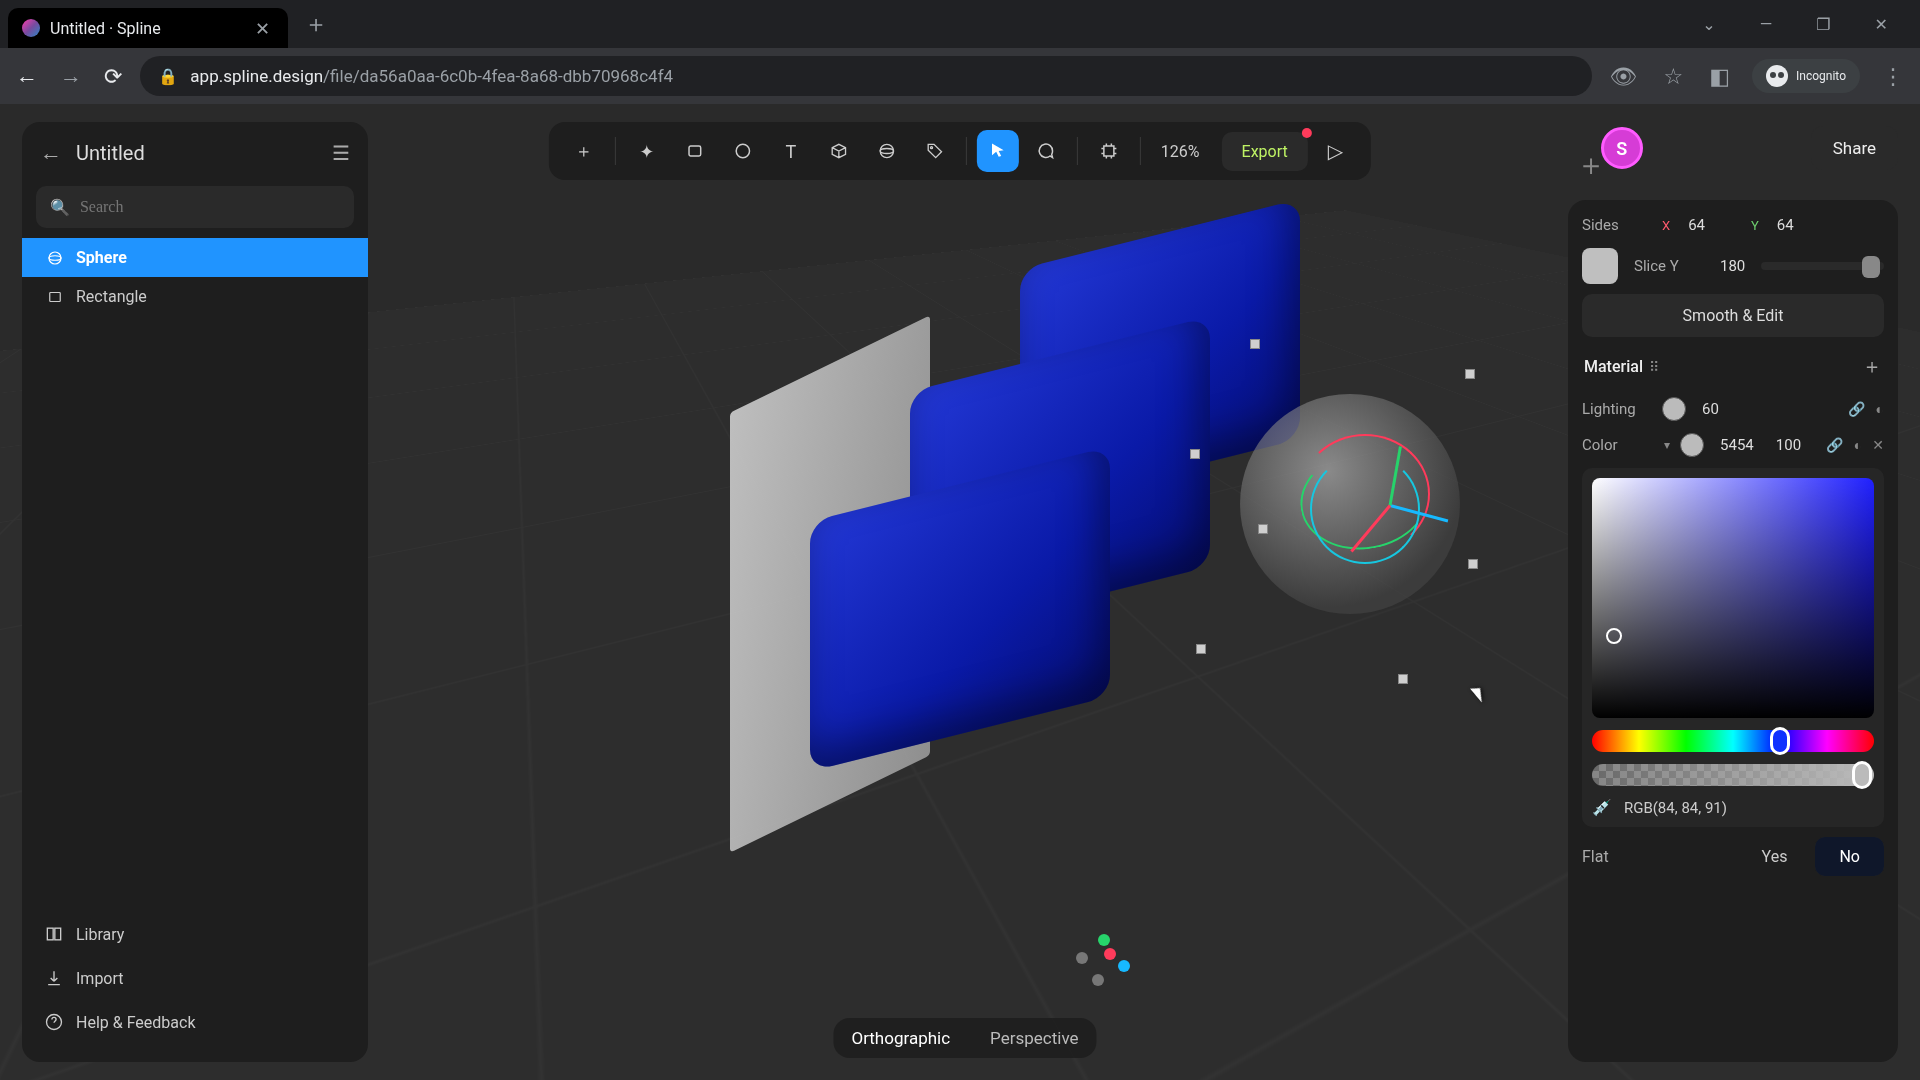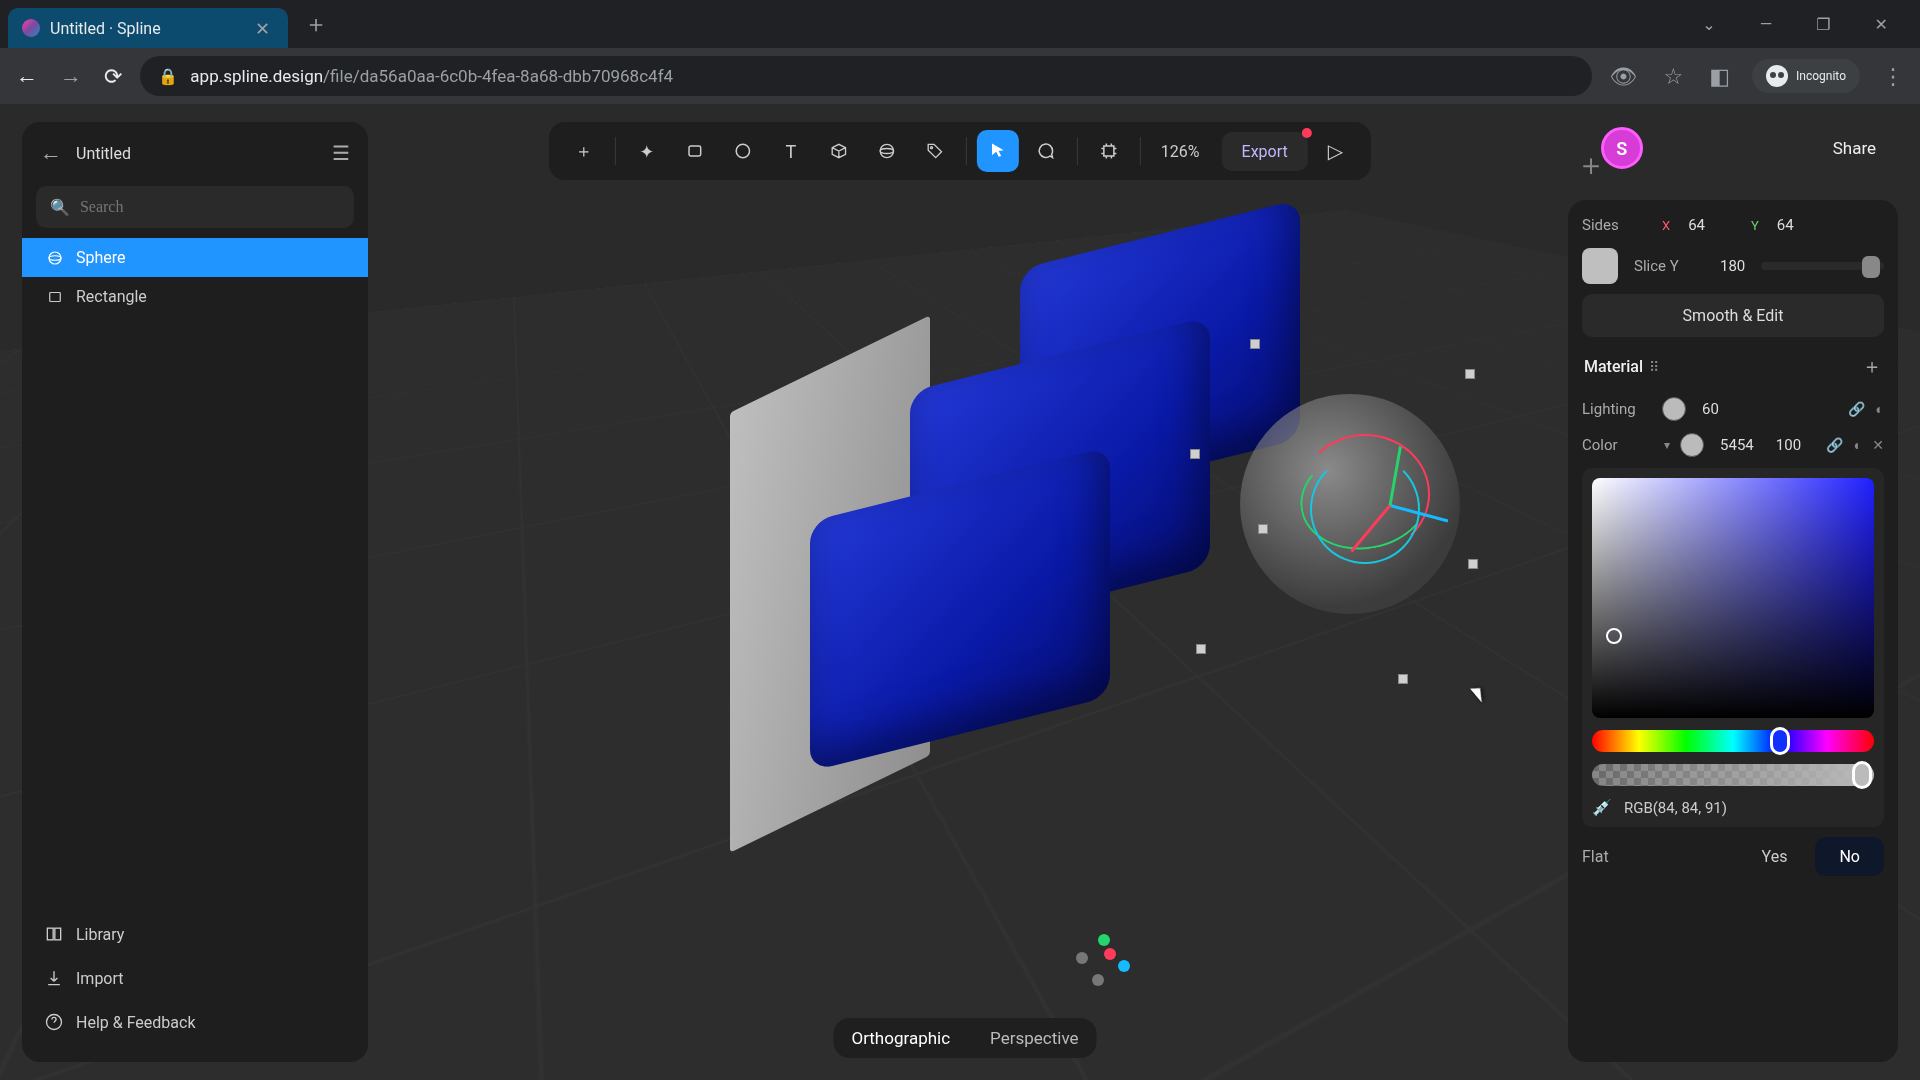--- a/index.html
+++ b/index.html
@@ -1,21 +1,21 @@
 <!DOCTYPE html>
 <html><head>
 <meta charset="utf-8">
 <style>
 * { margin: 0; padding: 0; box-sizing: border-box; font-family: -apple-system, BlinkMacSystemFont, "Segoe UI", Roboto, sans-serif; }
 body { width: 1920px; height: 1080px; background: #202020; overflow: hidden; transform-origin: top left; }
 
 
 .browser-chrome { background: #202124; }
 .tab-strip { display: flex; align-items: center; height: 48px; padding: 0 8px; background: #202124; }
-.tab { display: flex; align-items: center; gap: 10px; background: #0c4a6e; padding: 8px 14px; border-radius: 10px 10px 0 0; min-width: 280px; height: 40px; margin-top: 8px; }
+.tab { display: flex; align-items: center; gap: 10px; background: #000000; padding: 8px 14px; border-radius: 10px 10px 0 0; min-width: 280px; height: 40px; margin-top: 8px; }
 .tab-favicon { width: 18px; height: 18px; border-radius: 50%; background: linear-gradient(135deg, #ff3cac, #784ba0, #2b86c5); }
 .tab-title { color: #e8eaed; font-size: 16px; flex: 1; }
 .tab-close { color: #9aa0a6; font-size: 18px; cursor: pointer; padding: 0 4px; }
 .new-tab { color: #9aa0a6; font-size: 24px; margin-left: 16px; cursor: pointer; }
 .window-controls { margin-left: auto; display: flex; gap: 28px; padding-right: 16px; color: #9aa0a6; }
 .win-btn { font-size: 16px; cursor: pointer; padding: 4px 8px; }
 
 .nav-bar { display: flex; align-items: center; height: 56px; padding: 0 12px; background: #35363a; gap: 14px; }
 .nav-btn { color: #9aa0a6; font-size: 22px; cursor: pointer; padding: 4px; }
 .nav-btn.enabled { color: #e8eaed; }
@@ -41,39 +41,39 @@
   #2f2f2f;
   transform: perspective(800px) rotateX(55deg) rotateZ(-25deg) scale(2.2) translate(-60px, -140px);
   transform-origin: center;
   opacity: 0.5;
 }
 
 
 .left-panel { position: absolute; left: 22px; top: 18px; bottom: 18px; width: 346px; background: #1e1e1e; border-radius: 18px; display: flex; flex-direction: column; padding: 14px 0; }
 .left-header { display: flex; align-items: center; gap: 14px; padding: 4px 18px 14px; }
 .back-arrow { color: #aaa; font-size: 22px; cursor: pointer; }
-.doc-title { color: #ddd; font-size: 16px; flex: 1; }
+.doc-title { color: #ddd; font-size: 20px; flex: 1; }
 .menu-icon { color: #aaa; font-size: 20px; cursor: pointer; }
 .search-box { margin: 6px 14px 10px; background: #2a2a2a; border-radius: 10px; height: 42px; display: flex; align-items: center; padding: 0 14px; gap: 10px; }
 .search-icon { color: #888; font-size: 16px; }
 .search-input { background: transparent; border: none; color: #ccc; font-size: 16px; outline: none; flex: 1; font-family: Liberation Serif, serif; }
 .layer-list { flex: 1; overflow: auto; padding: 0 0; }
 .layer-item { display: flex; align-items: center; gap: 12px; padding: 10px 24px; color: #ccc; font-size: 16px; cursor: pointer; }
-.layer-item.selected { background: #2094ff; color: #fff; }
+.layer-item.selected { background: #2094ff; color: #fff; font-weight: bold; }
 .layer-icon { width: 18px; height: 18px; display: flex; align-items: center; justify-content: center; color: inherit; }
 .left-footer { padding: 6px 18px; display: flex; flex-direction: column; gap: 4px; }
 .footer-item { display: flex; align-items: center; gap: 12px; color: #ccc; font-size: 16px; padding: 10px 4px; cursor: pointer; }
 
 
 .top-toolbar { position: absolute; top: 18px; left: 50%; transform: translateX(-50%); background: #1e1e1e; border-radius: 16px; height: 58px; display: flex; align-items: center; padding: 0 14px; gap: 6px; }
 .tool-btn { width: 42px; height: 42px; display: flex; align-items: center; justify-content: center; color: #ccc; border-radius: 10px; cursor: pointer; font-size: 18px; }
 .tool-btn.active { background: #2094ff; color: #fff; }
 .tool-sep { width: 1px; height: 28px; background: #3a3a3a; margin: 0 4px; }
 .zoom-text { color: #ccc; font-size: 16px; padding: 0 10px; }
-.export-btn { background: #2a2a2a; color: #c4b5fd; padding: 10px 20px; border-radius: 10px; font-size: 16px; cursor: pointer; margin-left: 6px; position: relative; }
+.export-btn { background: #2a2a2a; color: #bef264; padding: 10px 20px; border-radius: 10px; font-size: 16px; cursor: pointer; margin-left: 6px; position: relative; }
 .export-dot { position: absolute; top: -4px; right: -4px; width: 10px; height: 10px; background: #ff3b5b; border-radius: 50%; }
 .play-btn { color: #ccc; font-size: 20px; padding: 0 14px; cursor: pointer; }
 
 
 .top-right { position: absolute; top: 22px; right: 22px; display: flex; align-items: center; gap: 14px; }
 .avatar { width: 42px; height: 42px; border-radius: 50%; background: #d63cd6; border: 3px solid #ff5bff; display: flex; align-items: center; justify-content: center; color: #fff; font-weight: 600; font-size: 18px; }
 .share-btn { background: #2a2a2a; color: #eee; padding: 12px 22px; border-radius: 12px; font-size: 17px; cursor: pointer; }
 .add-collab { position: absolute; top: 42px; right: 310px; width: 38px; height: 38px; display:flex; align-items:center; justify-content:center; color:#888; font-size: 30px; cursor:pointer; }
 
 

